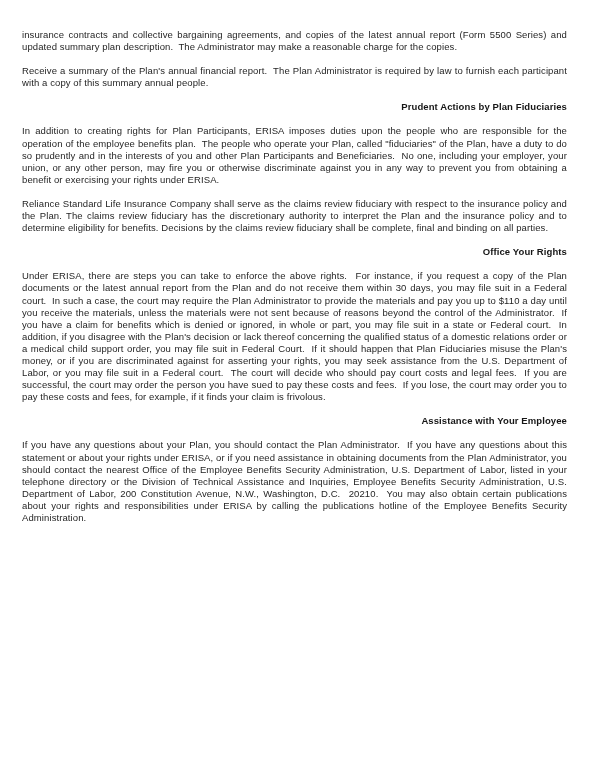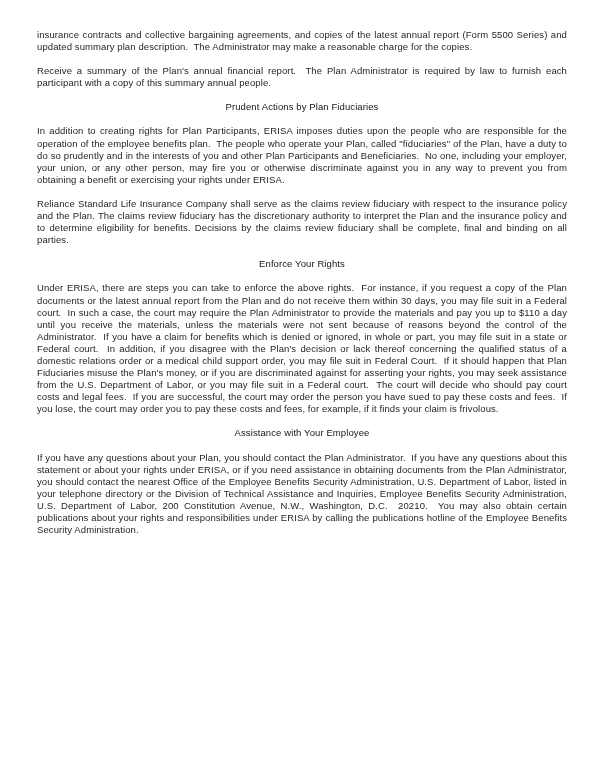--- a/index.html
+++ b/index.html
@@ -7,58 +7,58 @@
     padding: 0;
     background: #ffffff;
   }
   .page {
     position: relative;
     width: 600px;
     height: 776px;
     background: #ffffff;
     overflow: hidden;
     box-sizing: border-box;
-    padding: 29px 33px 0 37px;
+    padding: 29px 33px 0 22px;
     font-family: "Liberation Sans", "DejaVu Sans", sans-serif;
     color: #1f1f1f;
   }
   .doc-paragraph {
     margin: 0 0 12px 0;
     font-size: 9.5px;
     line-height: 12.1px;
     text-align: justify;
     white-space: pre-wrap;
     letter-spacing: 0.1px;
     color: #1f1f1f;
   }
   .doc-heading {
     margin: 0 0 12px 0;
     font-size: 9.5px;
     line-height: 12.1px;
-    font-weight: normal;
-    text-align: center;
+    font-weight: bold;
+    text-align: right;
     letter-spacing: 0.1px;
     color: #161616;
   }
 </style>
 </head>
 <body>
 
 <div class="page">
   <p class="doc-paragraph">insurance contracts and collective bargaining agreements, and copies of the latest annual report (Form 5500 Series) and updated summary plan description.  The Administrator may make a reasonable charge for the copies.</p>
 
   <p class="doc-paragraph">Receive a summary of the Plan's annual financial report.  The Plan Administrator is required by law to furnish each participant with a copy of this summary annual people.</p>
 
   <h3 class="doc-heading">Prudent Actions by Plan Fiduciaries</h3>
 
   <p class="doc-paragraph">In addition to creating rights for Plan Participants, ERISA imposes duties upon the people who are responsible for the operation of the employee benefits plan.  The people who operate your Plan, called "fiduciaries" of the Plan, have a duty to do so prudently and in the interests of you and other Plan Participants and Beneficiaries.  No one, including your employer, your union, or any other person, may fire you or otherwise discriminate against you in any way to prevent you from obtaining a benefit or exercising your rights under ERISA.</p>
 
   <p class="doc-paragraph">Reliance Standard Life Insurance Company shall serve as the claims review fiduciary with respect to the insurance policy and the Plan. The claims review fiduciary has the discretionary authority to interpret the Plan and the insurance policy and to determine eligibility for benefits. Decisions by the claims review fiduciary shall be complete, final and binding on all parties.</p>
 
-  <h3 class="doc-heading">Enforce Your Rights</h3>
+  <h3 class="doc-heading">Office Your Rights</h3>
 
 
   <p class="doc-paragraph">Under ERISA, there are steps you can take to enforce the above rights.  For instance, if you request a copy of the Plan documents or the latest annual report from the Plan and do not receive them within 30 days, you may file suit in a Federal court.  In such a case, the court may require the Plan Administrator to provide the materials and pay you up to $110 a day until you receive the materials, unless the materials were not sent because of reasons beyond the control of the Administrator.  If you have a claim for benefits which is denied or ignored, in whole or part, you may file suit in a state or Federal court.  In addition, if you disagree with the Plan's decision or lack thereof concerning the qualified status of a domestic relations order or a medical child support order, you may file suit in Federal Court.  If it should happen that Plan Fiduciaries misuse the Plan's money, or if you are discriminated against for asserting your rights, you may seek assistance from the U.S. Department of Labor, or you may file suit in a Federal court.  The court will decide who should pay court costs and legal fees.  If you are successful, the court may order the person you have sued to pay these costs and fees.  If you lose, the court may order you to pay these costs and fees, for example, if it finds your claim is frivolous.</p>
 
   <h3 class="doc-heading">Assistance with Your Employee</h3>
 
   <p class="doc-paragraph">If you have any questions about your Plan, you should contact the Plan Administrator.  If you have any questions about this statement or about your rights under ERISA, or if you need assistance in obtaining documents from the Plan Administrator, you should contact the nearest Office of the Employee Benefits Security Administration, U.S. Department of Labor, listed in your telephone directory or the Division of Technical Assistance and Inquiries, Employee Benefits Security Administration, U.S. Department of Labor, 200 Constitution Avenue, N.W., Washington, D.C.  20210.  You may also obtain certain publications about your rights and responsibilities under ERISA by calling the publications hotline of the Employee Benefits Security Administration.</p>
 </div>
 
 </body></html>

